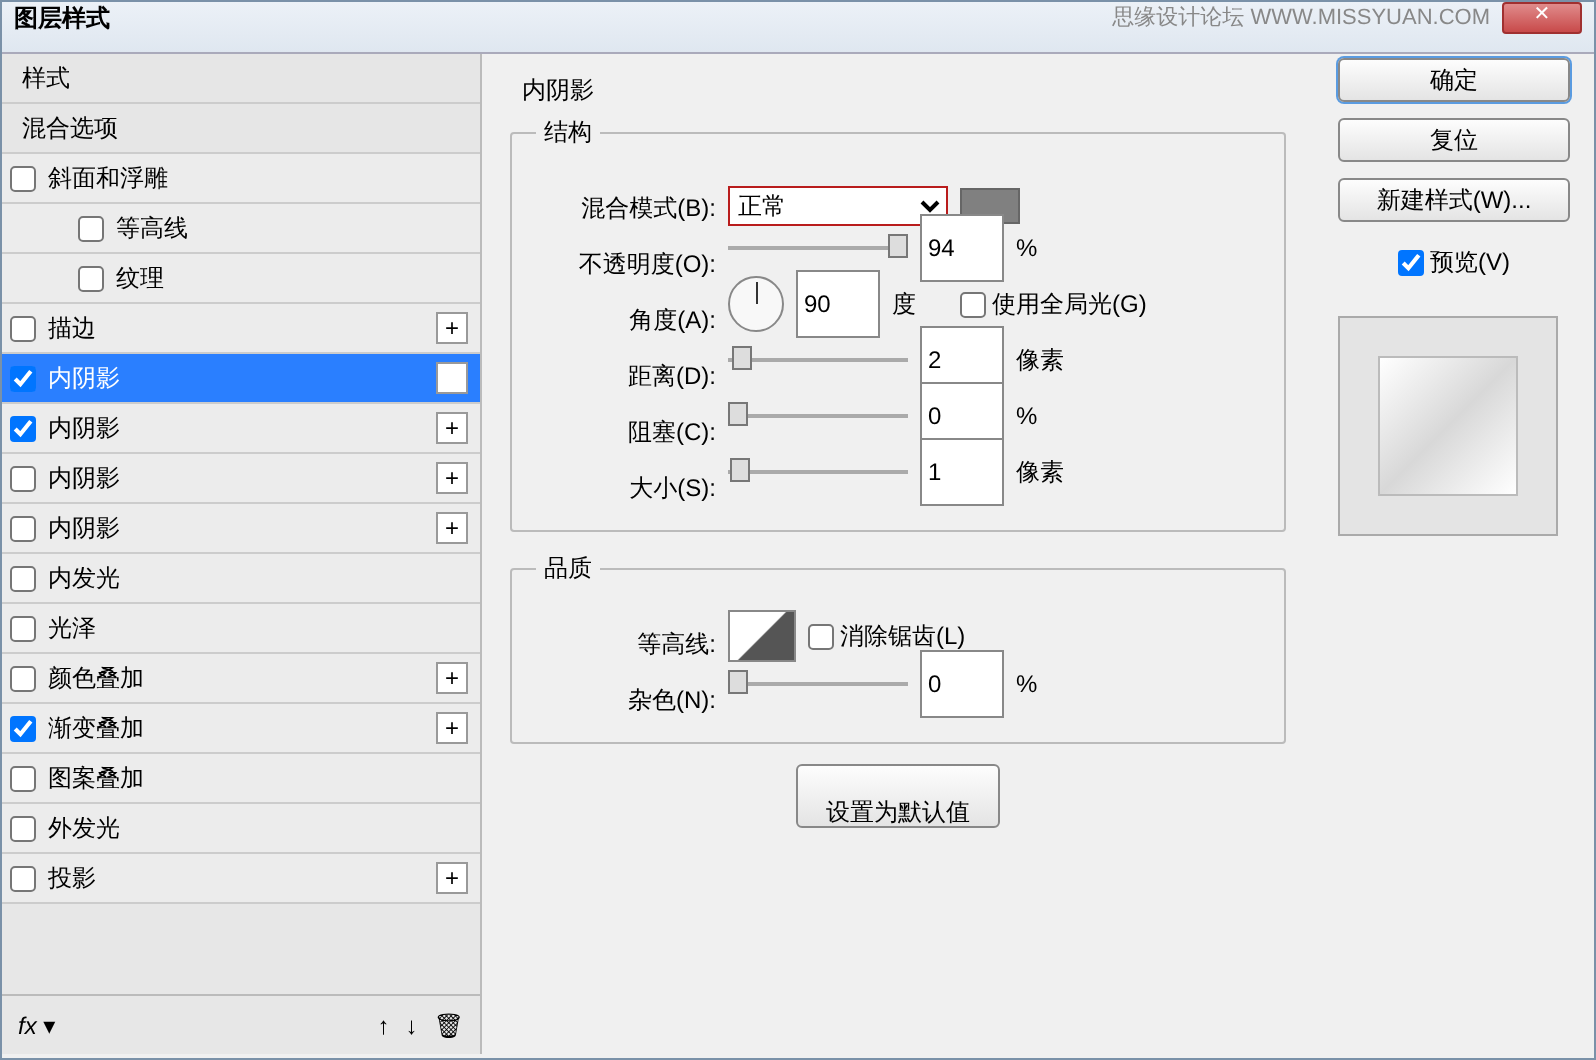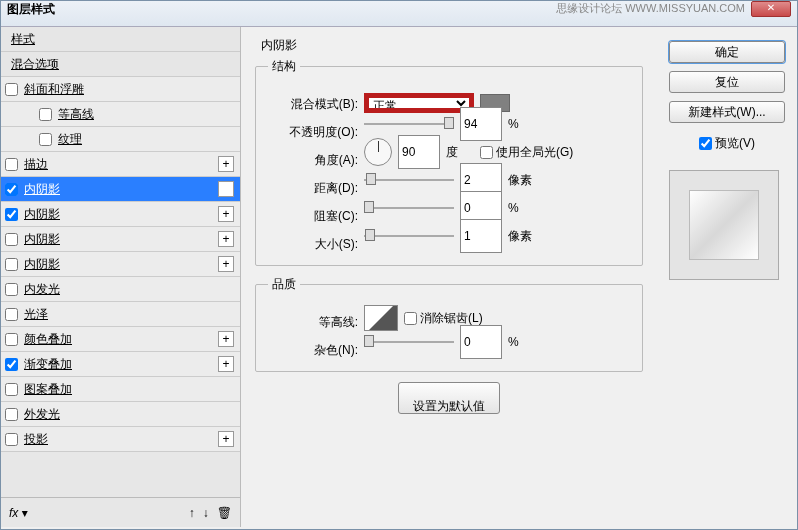--- a/index.html
+++ b/index.html
@@ -10,46 +10,46 @@
 .titlebar .watermark { color: #888; font-size: 11px; margin-right: 6px; }
 .titlebar .close-btn { width: 40px; height: 16px; background: linear-gradient(#e08b8b,#c84a4a); border: 1px solid #a03030; border-radius: 2px; color: #fff; text-align: center; line-height: 12px; font-size: 10px; cursor: pointer; }
 .body { display: flex; height: 500px; }
 .left-col { width: 240px; border-right: 1px solid #bbb; display: flex; flex-direction: column; background: #e7e7e7; }
 .style-list { flex: 1; overflow: auto; background: #e7e7e7; }
 .style-row { display: flex; align-items: center; height: 25px; border-bottom: 1px solid #ccc; padding: 0 6px 0 4px; background: #ececec; }
 .style-row.header { background: #e6e6e6; font-weight: normal; padding-left: 10px; }
 .style-row.indent { padding-left: 38px; }
 .style-row.selected { background: #2a7fff; color: #fff; }
 .style-row .chk { margin-right: 6px; }
-.style-row .lbl { flex: 1; text-decoration: underline; }
+.style-row .lbl { flex: 1; }
 .style-row .plus { width: 16px; height: 16px; border: 1px solid #999; background: #fff; text-align: center; line-height: 14px; cursor: pointer; font-size: 12px; }
 .left-footer { height: 30px; border-top: 1px solid #bbb; display: flex; align-items: center; padding: 0 8px; gap: 8px; }
 .left-footer .spacer { flex: 1; }
 .fx-icon, .arrow-icon, .trash-icon { cursor: pointer; }
 .mid-col { flex: 1; padding: 10px 14px; background: #f0f0f0; }
 .panel-title { margin: 0 0 4px 6px; }
 fieldset { border: 1px solid #bbb; border-radius: 2px; margin-bottom: 10px; padding: 10px 12px 12px; }
 legend { padding: 0 4px; }
 .form-row { display: flex; align-items: flex-end; height: 28px; }
 .form-row .label { width: 90px; text-align: right; margin-right: 6px; }
 .form-row .control { display: flex; align-items: center; gap: 6px; }
-select.blend { width: 110px; height: 20px; border: 5px solid #b91c1c; background: #fff; }
+select.blend { width: 110px; height: 20px; border: 1px solid #b91c1c; background: #fff; }
 .color-swatch { width: 30px; height: 18px; background: #808080; border: 1px solid #666; cursor: pointer; }
 .slider { width: 90px; height: 14px; position: relative; }
 .slider .track { position: absolute; top: 6px; left: 0; right: 0; height: 2px; background: #aaa; }
 .slider .thumb { position: absolute; top: 0; width: 10px; height: 12px; background: #ddd; border: 1px solid #777; }
 input.num { width: 42px; height: 34px; border: 1px solid #888; text-align: left; padding: 0 3px; background: #fff; }
 .unit { width: 28px; }
 .dial { width: 28px; height: 28px; border-radius: 50%; border: 1px solid #888; background: #f8f8f8; position: relative; }
 .dial .needle { position: absolute; left: 50%; top: 50%; width: 1px; height: 11px; background: #333; transform-origin: top; transform: rotate(0deg); }
 .chk-inline { display: flex; align-items: center; gap: 3px; }
 .contour-thumb { width: 34px; height: 26px; border: 1px solid #888; background: linear-gradient(135deg, #fff 49%, #555 51%); cursor: pointer; }
 .btn-row { display: flex; justify-content: center; gap: 14px; margin-top: 6px; }
 button.std { height: 22px; padding: 15px 14px; border: 1px solid #888; background: linear-gradient(#fdfdfd,#e4e4e4); border-radius: 3px; cursor: pointer; }
-.right-col { width: 140px; padding: 14px 12px; background: #f0f0f0; }
+.right-col { width: 140px; padding: 2px 12px; background: #f0f0f0; }
 .right-col button.wide { width: 100%; height: 22px; margin-bottom: 8px; border: 1px solid #888; background: linear-gradient(#fdfdfd,#e4e4e4); border-radius: 3px; cursor: pointer; }
 .right-col button.primary { box-shadow: 0 0 0 1px #5a9be0; }
 .preview-box { margin-top: 18px; width: 110px; height: 110px; border: 1px solid #aaa; background: #e4e4e4; display: flex; align-items: center; justify-content: center; }
 .preview-swatch { width: 70px; height: 70px; background: linear-gradient(135deg, #fff, #d8d8d8, #fff); border: 1px solid #bbb; }
 </style>
 </head>
 <body>
 
 <div class="window">
   <div class="titlebar">

